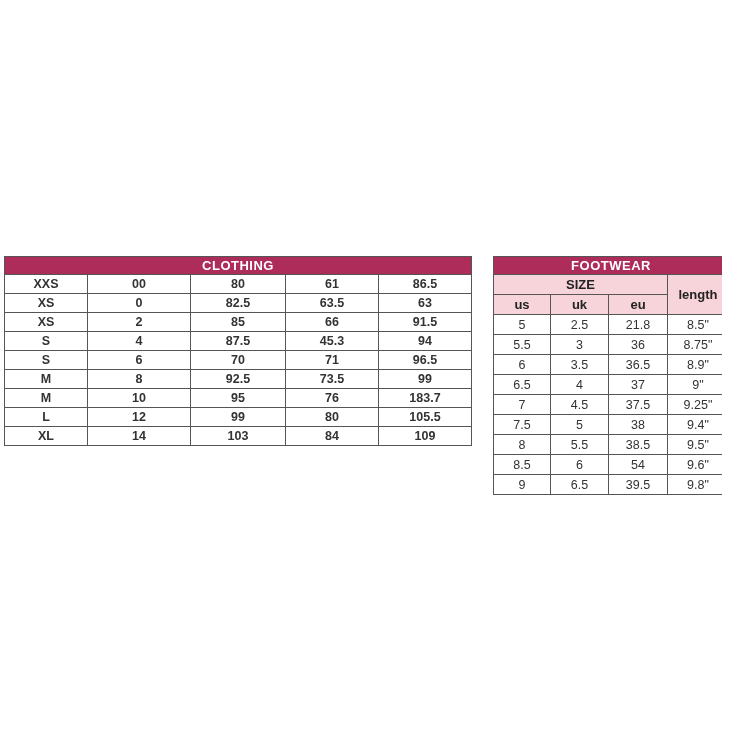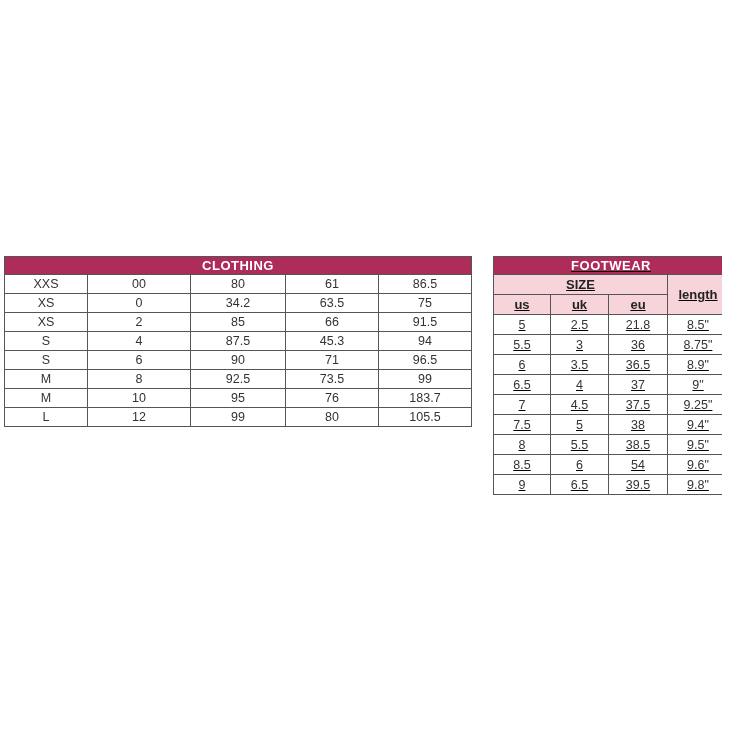--- a/index.html
+++ b/index.html
@@ -9,40 +9,40 @@
     -webkit-font-smoothing:antialiased;
   }
   .stage{position:relative;width:722px;height:733px;background:#ffffff;overflow:hidden;}
 
   table.sizechart{
     position:absolute;top:256px;
     border-collapse:collapse;table-layout:fixed;
     background:#ffffff;
   }
   #clothing-table{left:4px;width:467px;}
-  #footwear-table{left:493px;width:235px;text-decoration:underline;}
+  #footwear-table{left:493px;width:235px;}
 
   table.sizechart th,
   table.sizechart td{
     border:1px solid #555555;
     text-align:center;vertical-align:middle;
     padding:0;overflow:hidden;white-space:nowrap;
   }
   tr.band th{
     background:#ad2c59;color:#ffffff;
     font-weight:bold;font-size:13px;letter-spacing:.5px;
     height:17px;
   }
   tr.cols th{
     background:#f7d4da;color:#222222;
     font-weight:bold;font-size:13px;
     height:20px;
   }
   #footwear-table tr.cols th{height:19px;}
-  #clothing-table td{height:18px;}
+  #clothing-table td{height:18px;font-weight:bold;}
   #footwear-table td{height:19px;}
   table.sizechart td{
     font-size:12.5px;color:#333333;background:#ffffff;
   }
 </style>
 </head>
 <body>
 
 <div class="stage">
 
@@ -63,42 +63,42 @@
         <tr>
           <td>XXS</td>
           <td>00</td>
           <td>80</td>
           <td>61</td>
           <td>86.5</td>
         </tr>
         <tr>
           <td>XS</td>
           <td>0</td>
-          <td>34.2</td>
+          <td>82.5</td>
           <td>63.5</td>
-          <td>75</td>
+          <td>63</td>
         </tr>
         <tr>
           <td>XS</td>
           <td>2</td>
           <td>85</td>
           <td>66</td>
           <td>91.5</td>
         </tr>
         <tr>
           <td>S</td>
           <td>4</td>
           <td>87.5</td>
           <td>45.3</td>
           <td>94</td>
         </tr>
         <tr>
           <td>S</td>
           <td>6</td>
-          <td>90</td>
+          <td>70</td>
           <td>71</td>
           <td>96.5</td>
         </tr>
         <tr>
           <td>M</td>
           <td>8</td>
           <td>92.5</td>
           <td>73.5</td>
           <td>99</td>
         </tr>
@@ -108,20 +108,27 @@
           <td>95</td>
           <td>76</td>
           <td>183.7</td>
         </tr>
         <tr>
           <td>L</td>
           <td>12</td>
           <td>99</td>
           <td>80</td>
           <td>105.5</td>
+        </tr>
+        <tr>
+          <td>XL</td>
+          <td>14</td>
+          <td>103</td>
+          <td>84</td>
+          <td>109</td>
         </tr>
       </tbody>
   </table>
 
   <table class="sizechart" id="footwear-table">
     <colgroup>
       <col style="width:57px">
         <col style="width:58px">
         <col style="width:59px">
         <col style="width:61px">

